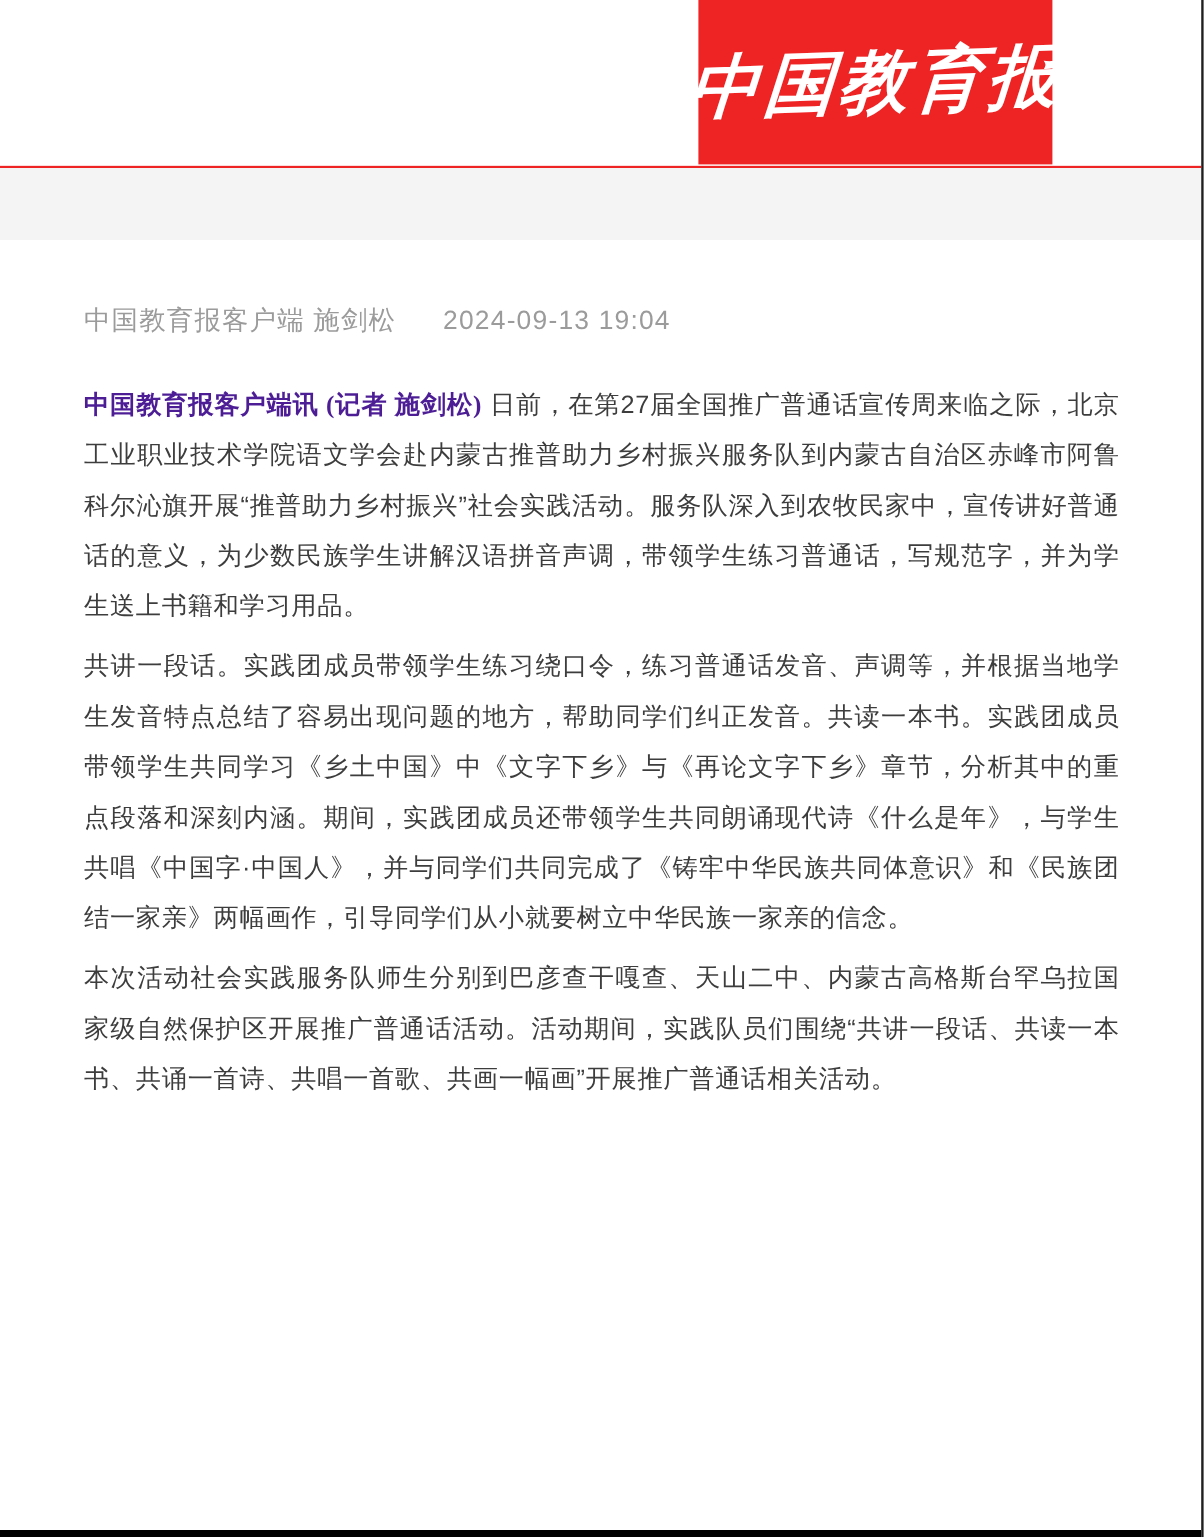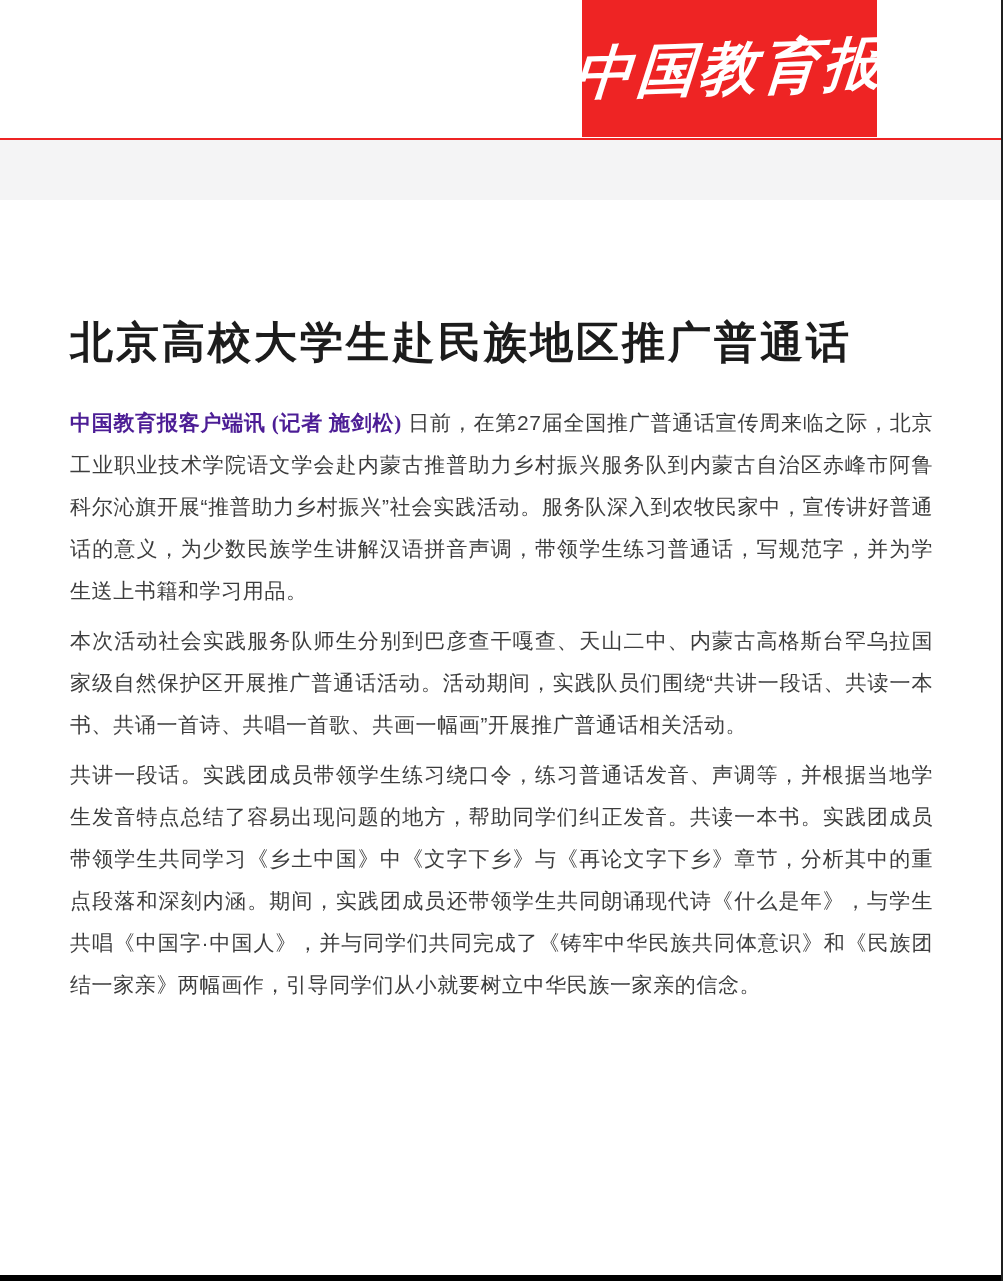--- a/index.html
+++ b/index.html
@@ -103,23 +103,26 @@
 <header class="masthead">
   <div class="logo-block">
     <span class="logo-text">中国教育报</span>
   </div>
 </header>
 
 <div class="red-rule"></div>
 <div class="gray-band"></div>
 
 <main class="article">
-  <h1>北京高校大学生赴民族地区推广普通话</h1>
 
+  <div class="byline">
+    <span class="src">中国教育报客户端 施剑松</span>
+    <span class="date">2024-09-13 19:04</span>
+  </div>
 
   <div class="article-body">
       <p class="para"><b>中国教育报客户端讯 (记者 施剑松)</b> 日前，在第27届全国推广普通话宣传周来临之际，北京工业职业技术学院语文学会赴内蒙古推普助力乡村振兴服务队到内蒙古自治区赤峰市阿鲁科尔沁旗开展“推普助力乡村振兴”社会实践活动。服务队深入到农牧民家中，宣传讲好普通话的意义，为少数民族学生讲解汉语拼音声调，带领学生练习普通话，写规范字，并为学生送上书籍和学习用品。</p>
+      <p class="para">共讲一段话。实践团成员带领学生练习绕口令，练习普通话发音、声调等，并根据当地学生发音特点总结了容易出现问题的地方，帮助同学们纠正发音。共读一本书。实践团成员带领学生共同学习《乡土中国》中《文字下乡》与《再论文字下乡》章节，分析其中的重点段落和深刻内涵。期间，实践团成员还带领学生共同朗诵现代诗《什么是年》，与学生共唱《中国字·中国人》，并与同学们共同完成了《铸牢中华民族共同体意识》和《民族团结一家亲》两幅画作，引导同学们从小就要树立中华民族一家亲的信念。</p>
       <p class="para">本次活动社会实践服务队师生分别到巴彦查干嘎查、天山二中、内蒙古高格斯台罕乌拉国家级自然保护区开展推广普通话活动。活动期间，实践队员们围绕“共讲一段话、共读一本书、共诵一首诗、共唱一首歌、共画一幅画”开展推广普通话相关活动。</p>
-      <p class="para">共讲一段话。实践团成员带领学生练习绕口令，练习普通话发音、声调等，并根据当地学生发音特点总结了容易出现问题的地方，帮助同学们纠正发音。共读一本书。实践团成员带领学生共同学习《乡土中国》中《文字下乡》与《再论文字下乡》章节，分析其中的重点段落和深刻内涵。期间，实践团成员还带领学生共同朗诵现代诗《什么是年》，与学生共唱《中国字·中国人》，并与同学们共同完成了《铸牢中华民族共同体意识》和《民族团结一家亲》两幅画作，引导同学们从小就要树立中华民族一家亲的信念。</p>
     </div>
 </main>
 
 <div class="bottom-bar"></div>
 
 </body></html>

